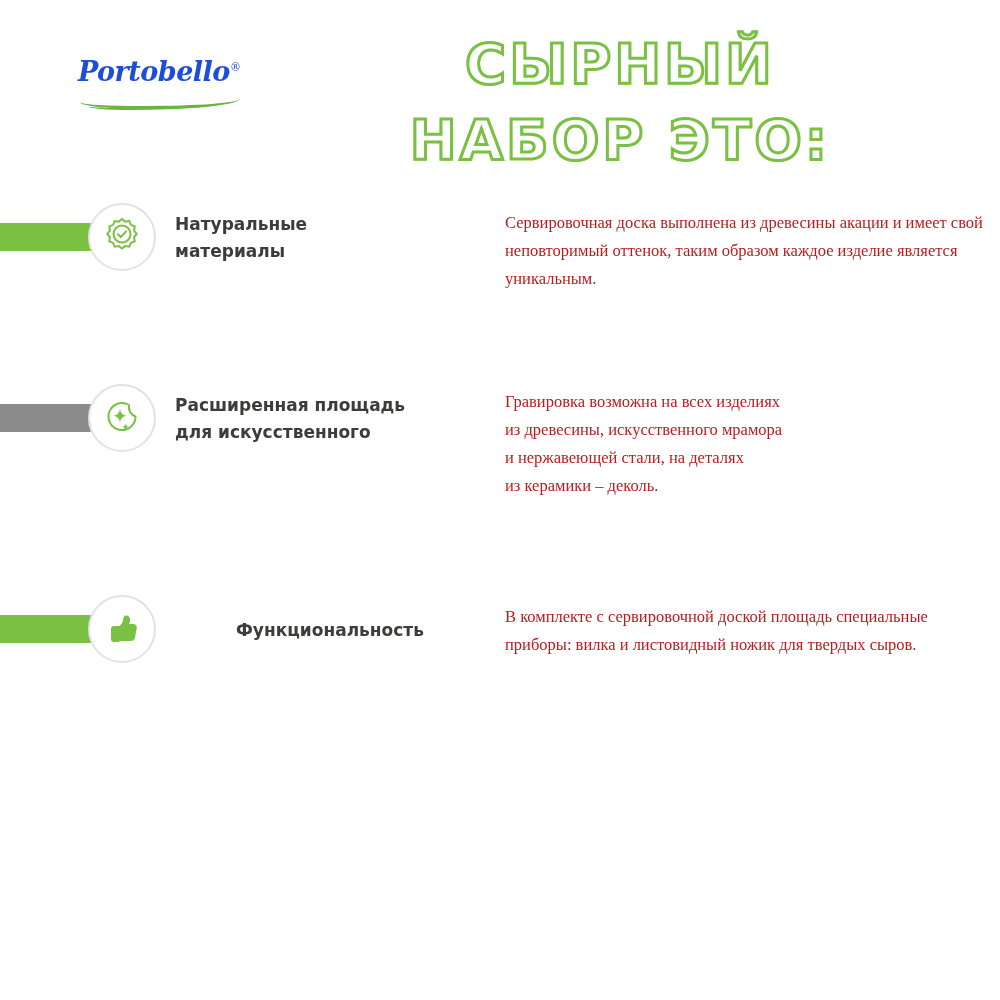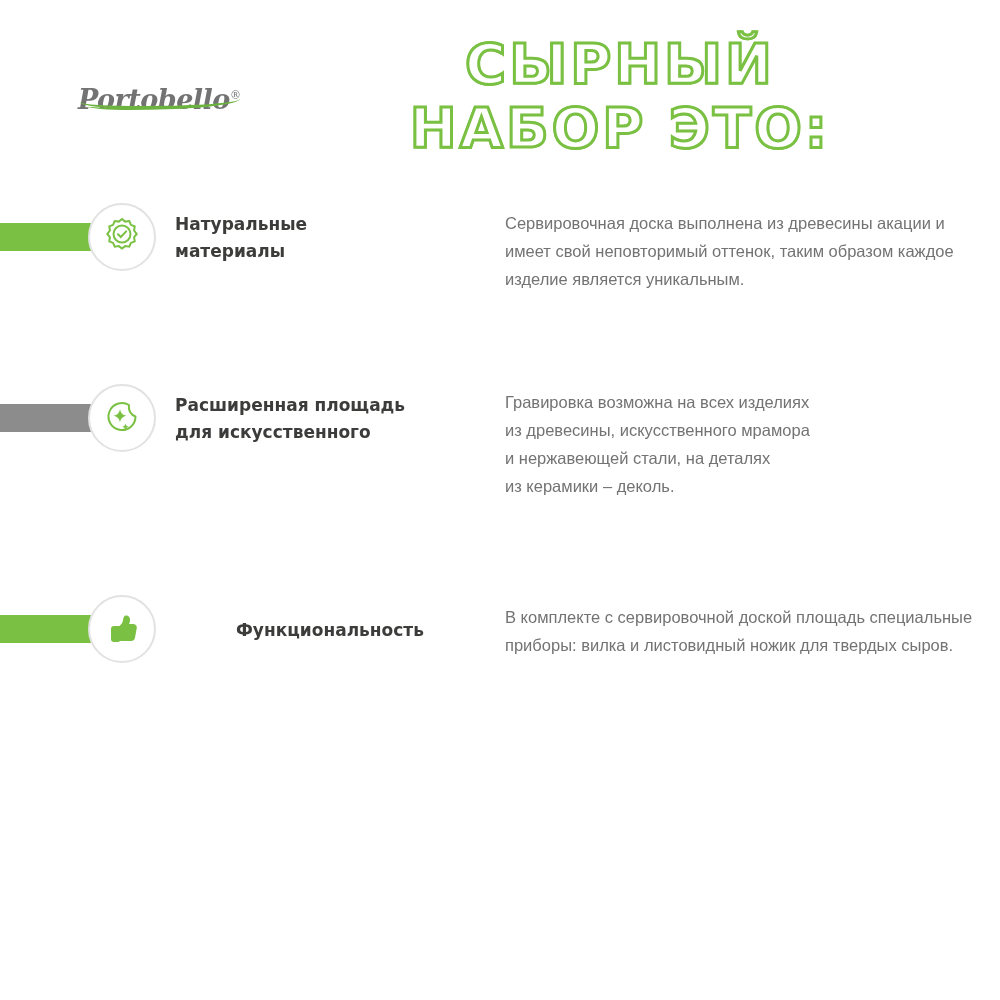--- a/index.html
+++ b/index.html
@@ -34,23 +34,22 @@
     top: 24px;
     width: 175px;
     height: 60px;
   }
   .logo-text {
     font-family: "DejaVu Serif", serif;
     font-style: italic;
     font-weight: bold;
     font-size: 27px;
     letter-spacing: -0.5px;
-    color: #737373;
+    color: #1d4ed8;
     line-height: 1;
-    margin-top: 28px;
   }
   .logo-reg {
     font-size: 11px;
     vertical-align: super;
     font-style: normal;
     font-weight: normal;
   }
   .logo-swoosh {
     position: absolute;
     left: 2px;
@@ -86,21 +85,21 @@
     -webkit-text-stroke: 3px #7ac143;
     text-shadow:
       -1px -1px 0 #7ac143,
        1px -1px 0 #7ac143,
       -1px  1px 0 #7ac143,
        1px  1px 0 #7ac143;
     white-space: nowrap;
     text-align: center;
   }
   .title-line.second {
-    margin-top: 4px;
+    margin-top: 16px;
   }
 
   
   .feature {
     position: absolute;
     left: 0;
     width: 1000px;
   }
   .bar {
     position: absolute;
@@ -137,24 +136,24 @@
     line-height: 27px;
     color: #3c3c3b;
   }
   .feature-title.single { top: 22px; text-align: center; }
 
   .feature-desc {
     position: absolute;
     left: 505px;
     top: 6px;
     width: 480px;
-    font-family: Liberation Sans, sans-serif;
+    font-family: Liberation Serif, serif;
     font-size: 16.5px;
     line-height: 28px;
-    color: #737373;
+    color: #b91c1c;
     white-space: pre-line;
   }
   .feature-desc.lower { top: 4px; }
 </style>
 </head>
 <body>
 
 <div class="page">
 
   <div class="header">

